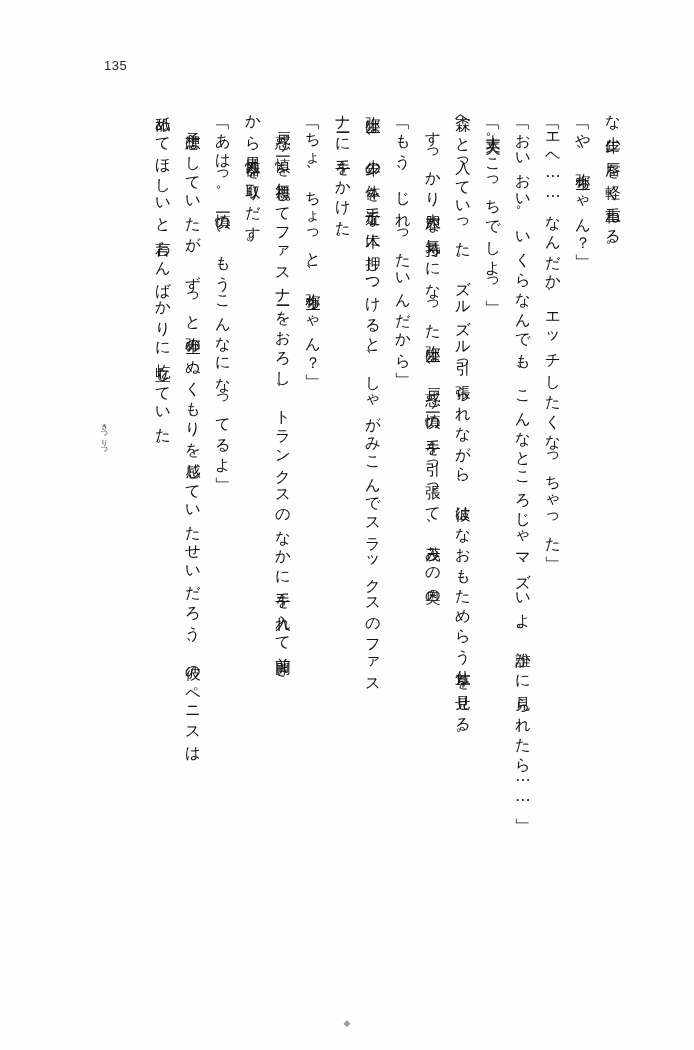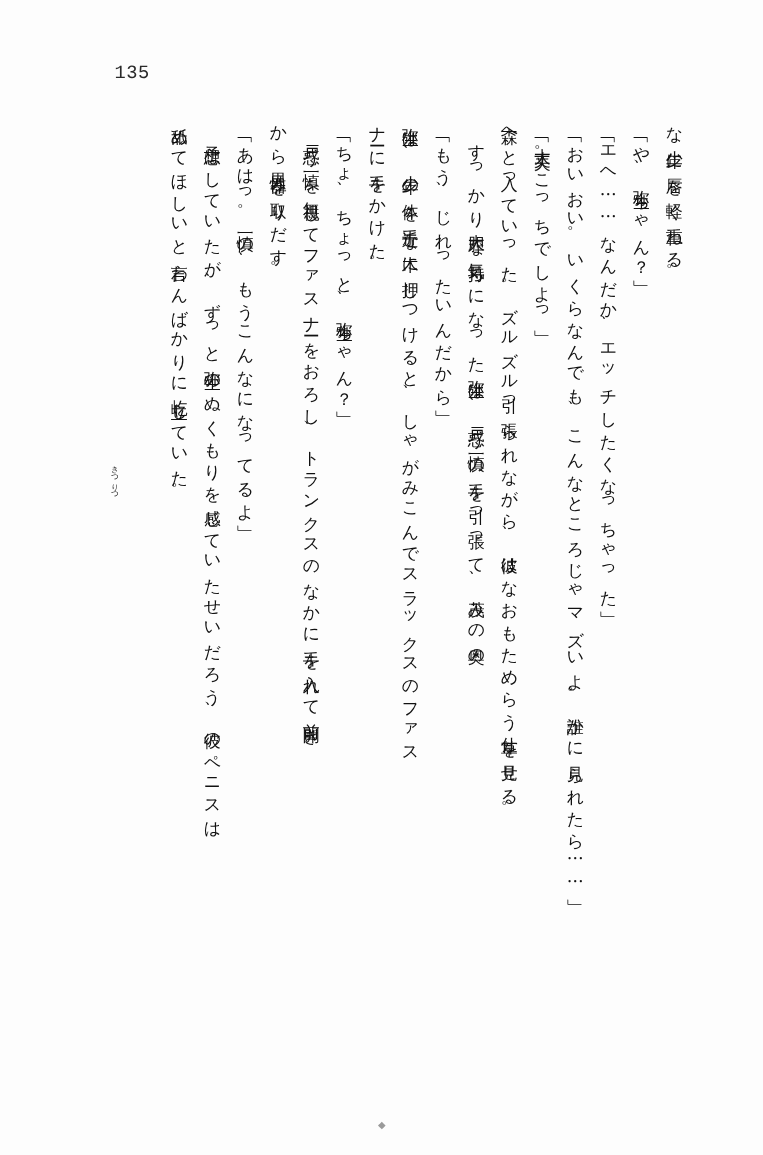--- a/index.html
+++ b/index.html
@@ -20,24 +20,24 @@
     position: absolute;
     inset: 0;
     background: #fdfdfd;
   }
 
   
   .page-number {
     position: absolute;
     top: 58px;
     left: 104px;
-    font-size: 17px;
+    font-size: 13px;
     letter-spacing: 0.5px;
     color: #2a2a2a;
-    font-family: Liberation Mono, monospace;
+    font-family: Liberation Sans, sans-serif;
   }
 
   
   .text-block {
     position: absolute;
     top: 104px;
     right: 74px;
     left: 70px;
     height: 860px;
     display: flex;

